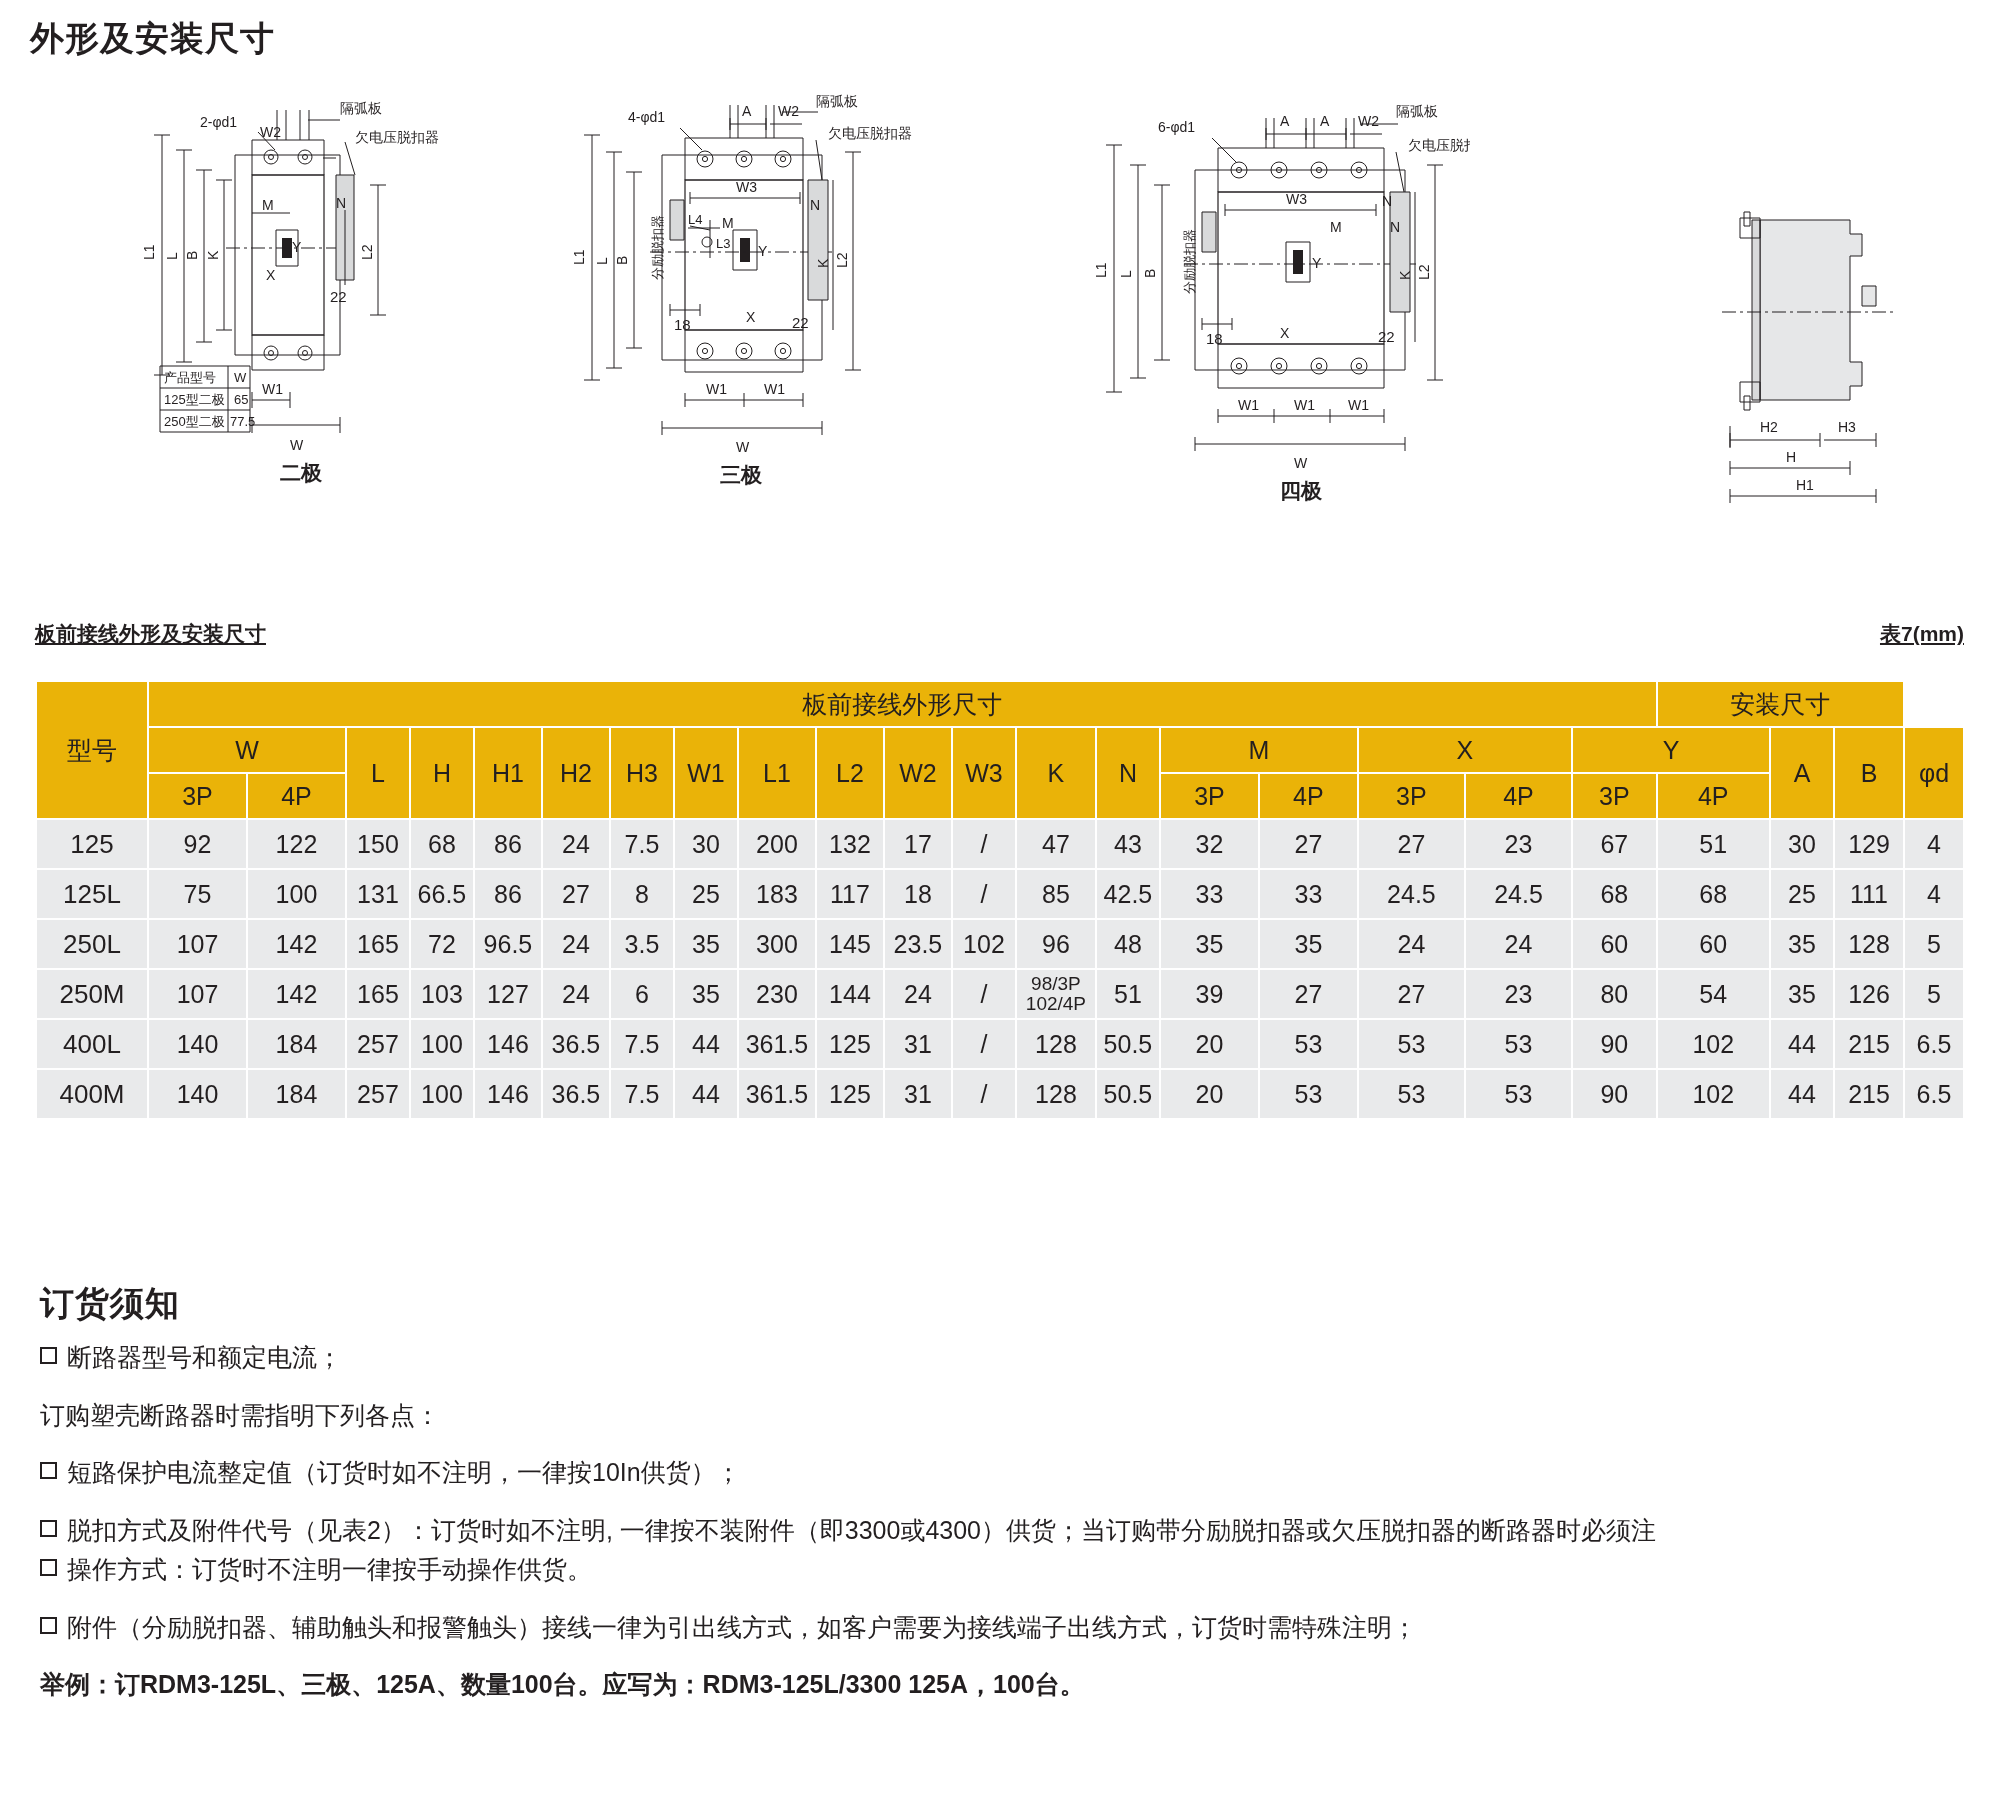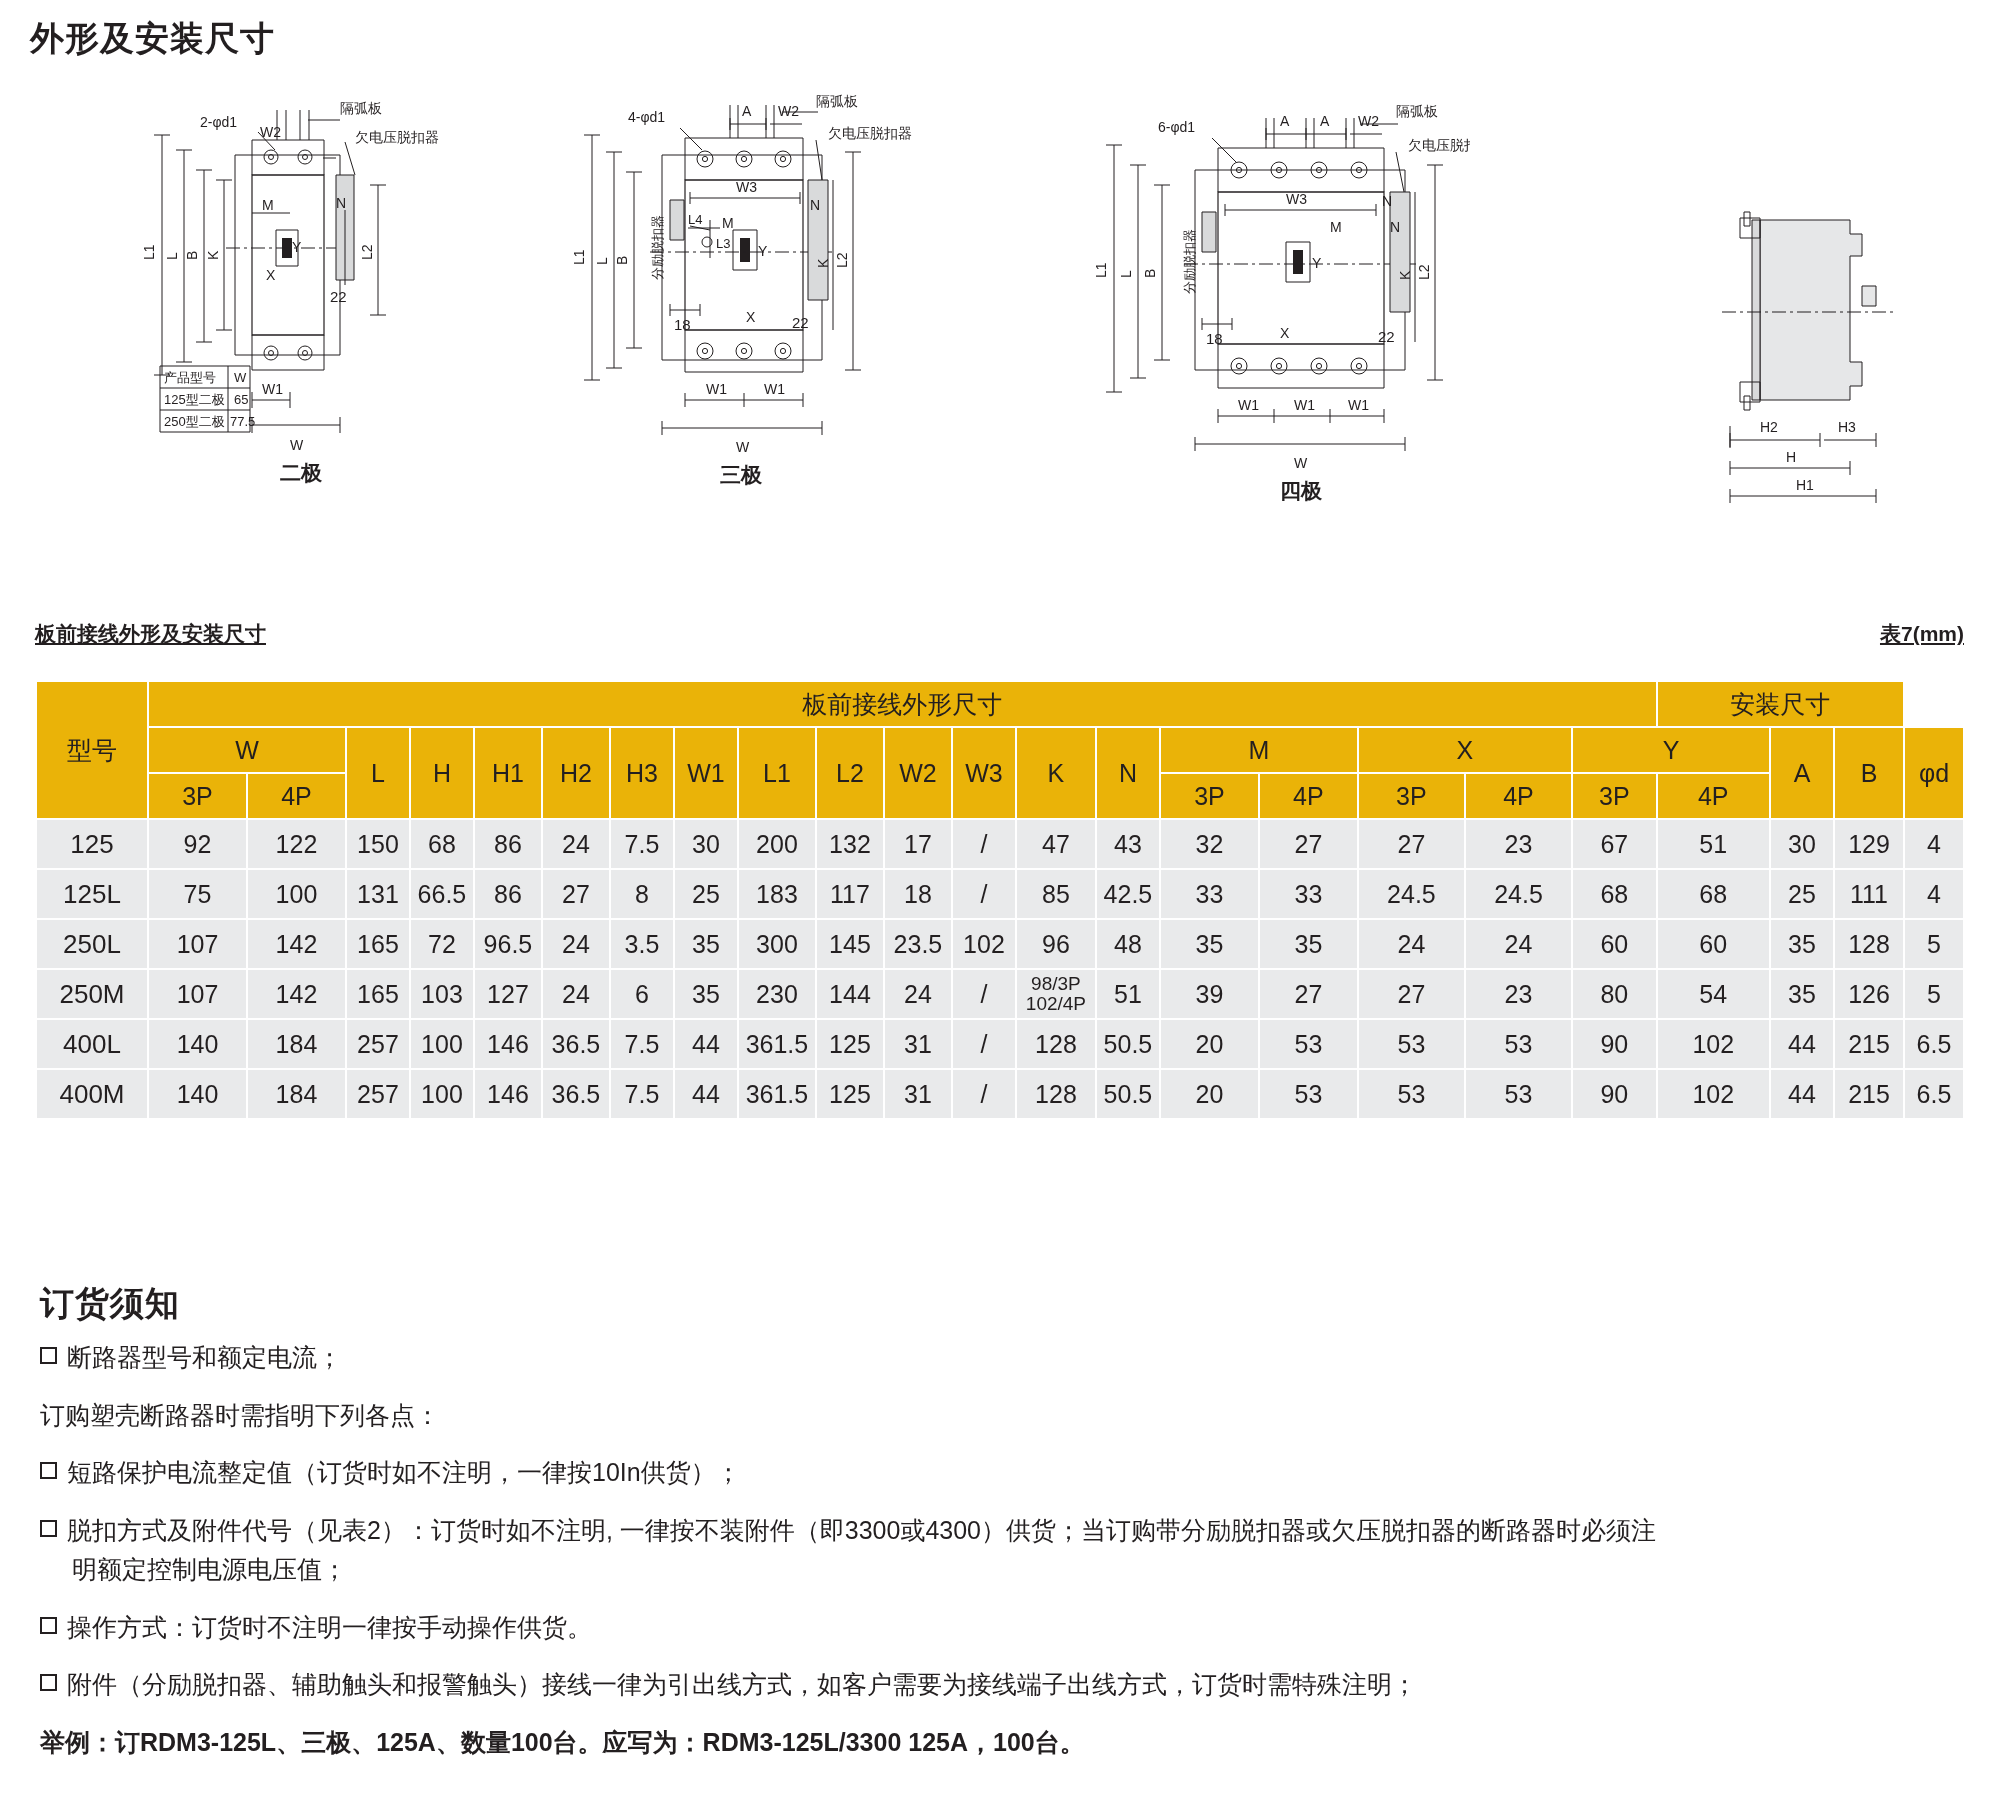--- a/index.html
+++ b/index.html
@@ -676,19 +676,18 @@
     </tbody>
   </table>
 
   <div class="h-title" id="title-order">订货须知</div>
 
   <div class="notes">
     <p><span class="bx"></span><span>断路器型号和额定电流；</span></p>
     <p>订购塑壳断路器时需指明下列各点：</p>
     <p><span class="bx"></span><span>短路保护电流整定值（订货时如不注明，一律按10In供货）；</span></p>
     <p style="margin-bottom:4px"><span class="bx"></span><span>脱扣方式及附件代号（见表2）：订货时如不注明, 一律按不装附件（即3300或4300）供货；当订购带分励脱扣器或欠压脱扣器的断路器时必须注</span></p>
-    <p class="indent2">明额定控制电源电压值；</p>
     <p><span class="bx"></span><span>操作方式：订货时不注明一律按手动操作供货。</span></p>
     <p><span class="bx"></span><span>附件（分励脱扣器、辅助触头和报警触头）接线一律为引出线方式，如客户需要为接线端子出线方式，订货时需特殊注明；</span></p>
     <p class="example">举例：订RDM3-125L、三极、125A、数量100台。应写为：RDM3-125L/3300  125A，100台。</p>
   </div>
 
 </div>
 
 </body></html>

